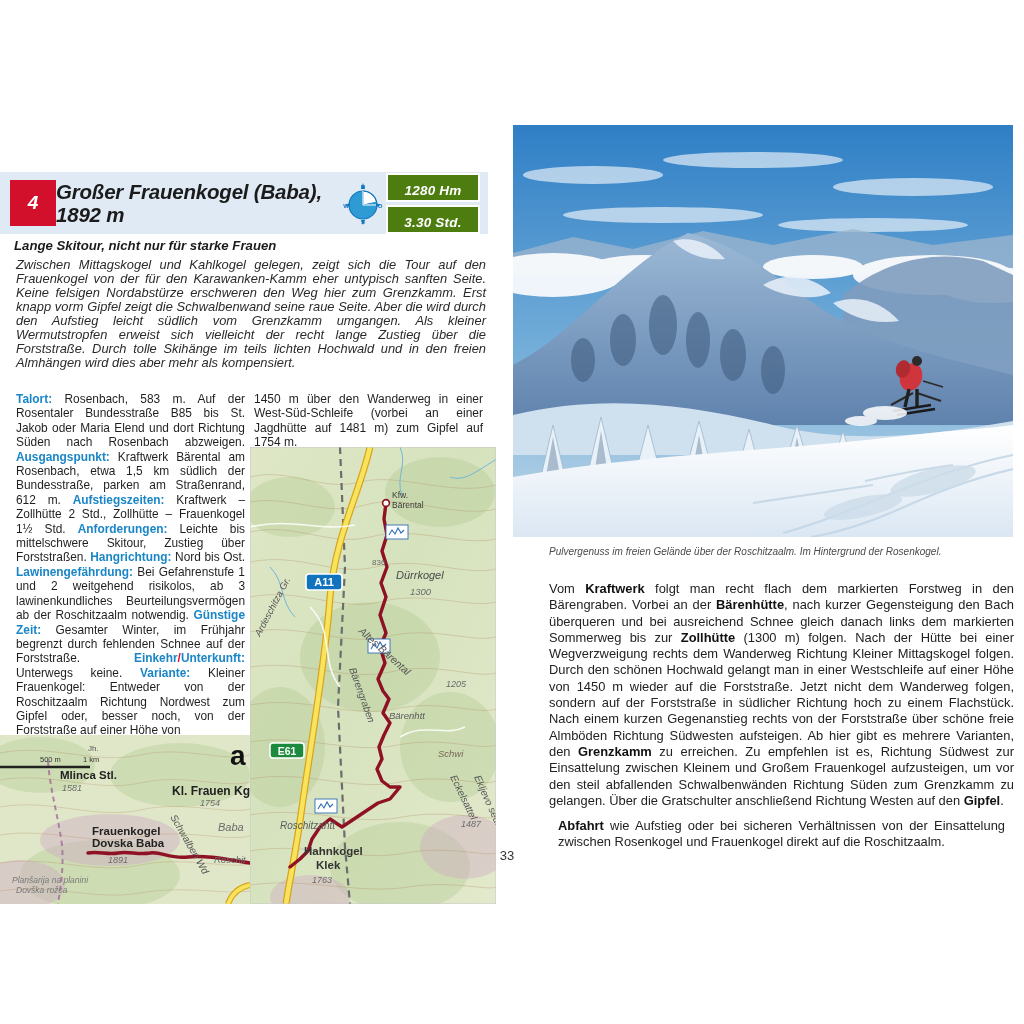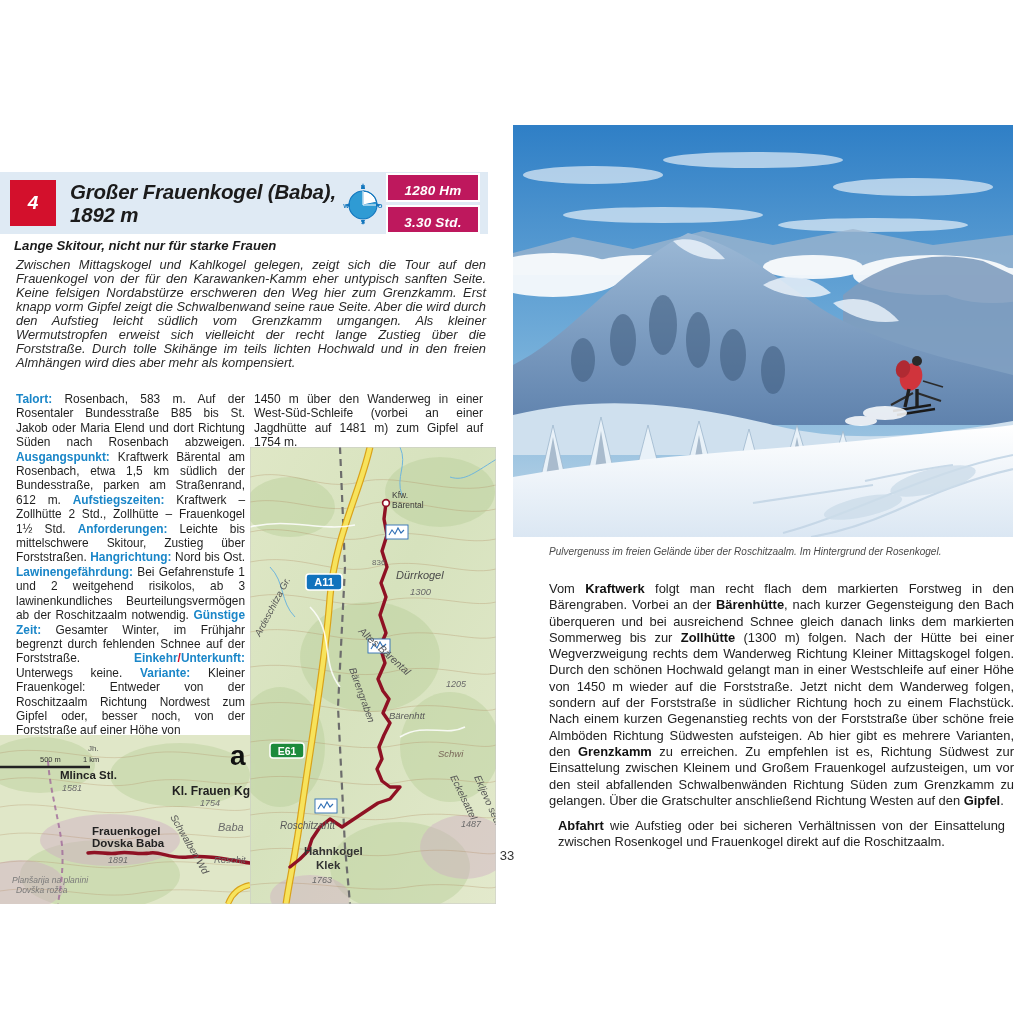--- a/index.html
+++ b/index.html
@@ -19,33 +19,33 @@
     display:flex;align-items:center;
   }
   .num-badge{
     width:46px;height:46px;margin-left:10px;
     background:#d3102c;color:#fff;
     display:flex;align-items:center;justify-content:center;
     font-size:19px;font-weight:bold;font-style:italic;
     font-family:"Liberation Sans", sans-serif;
   }
   .title-wrap{
-    margin-left:14px;flex:1;
+    flex:1;
     font-style:italic;font-weight:bold;
     color:#1b1b1b;font-size:20.5px;line-height:23px;
     letter-spacing:-0.2px;
   }
   .compass{
     width:40px;height:46px;position:relative;margin-right:3px;
     flex:0 0 auto;
   }
   .compass svg{display:block;}
   .badges{display:flex;flex-direction:column;gap:3px;margin-right:8px;}
   .badge{
-    background:#be185d;color:#fff;border:2px solid #fff;
+    background:#4d7c0f;color:#fff;border:2px solid #fff;
     font-size:13.5px;font-weight:bold;font-style:italic;
     padding:8px 9px 2px 9px;text-align:center;min-width:72px;
     letter-spacing:0.2px;
   }
 
   
   .subtitle{
     position:absolute;left:14px;top:238px;width:470px;
     font-style:italic;font-weight:bold;font-size:13.2px;color:#1b1b1b;
   }

